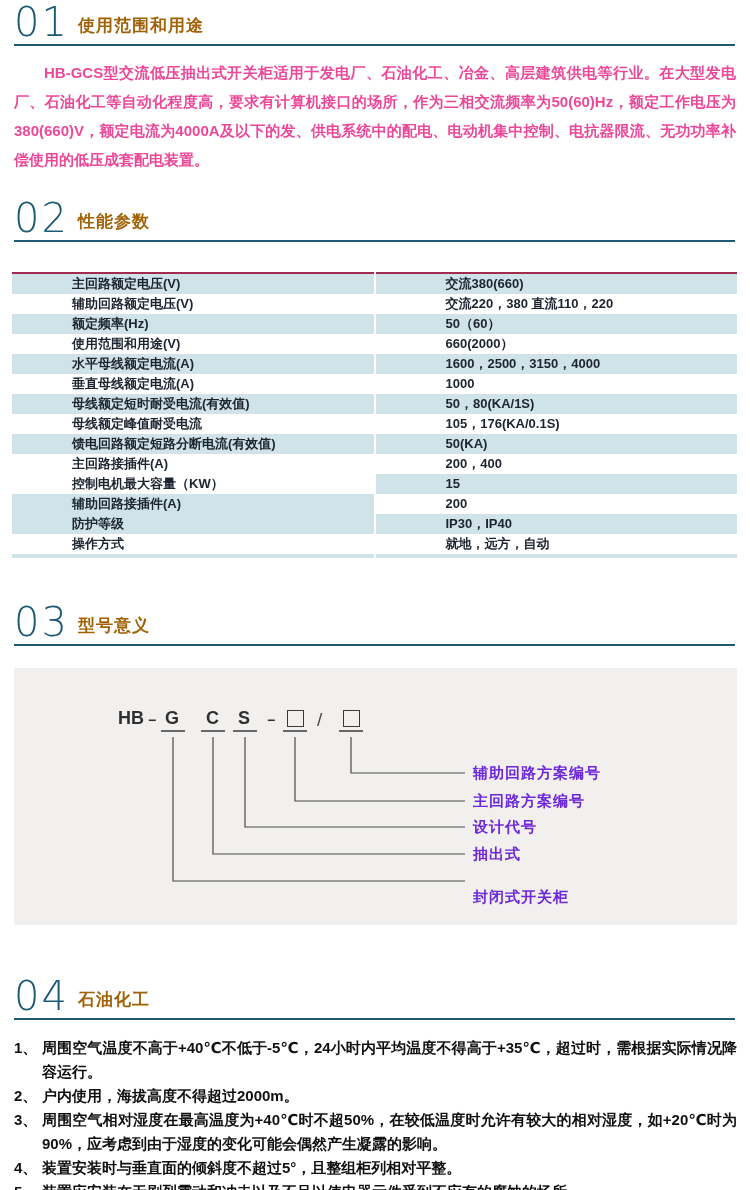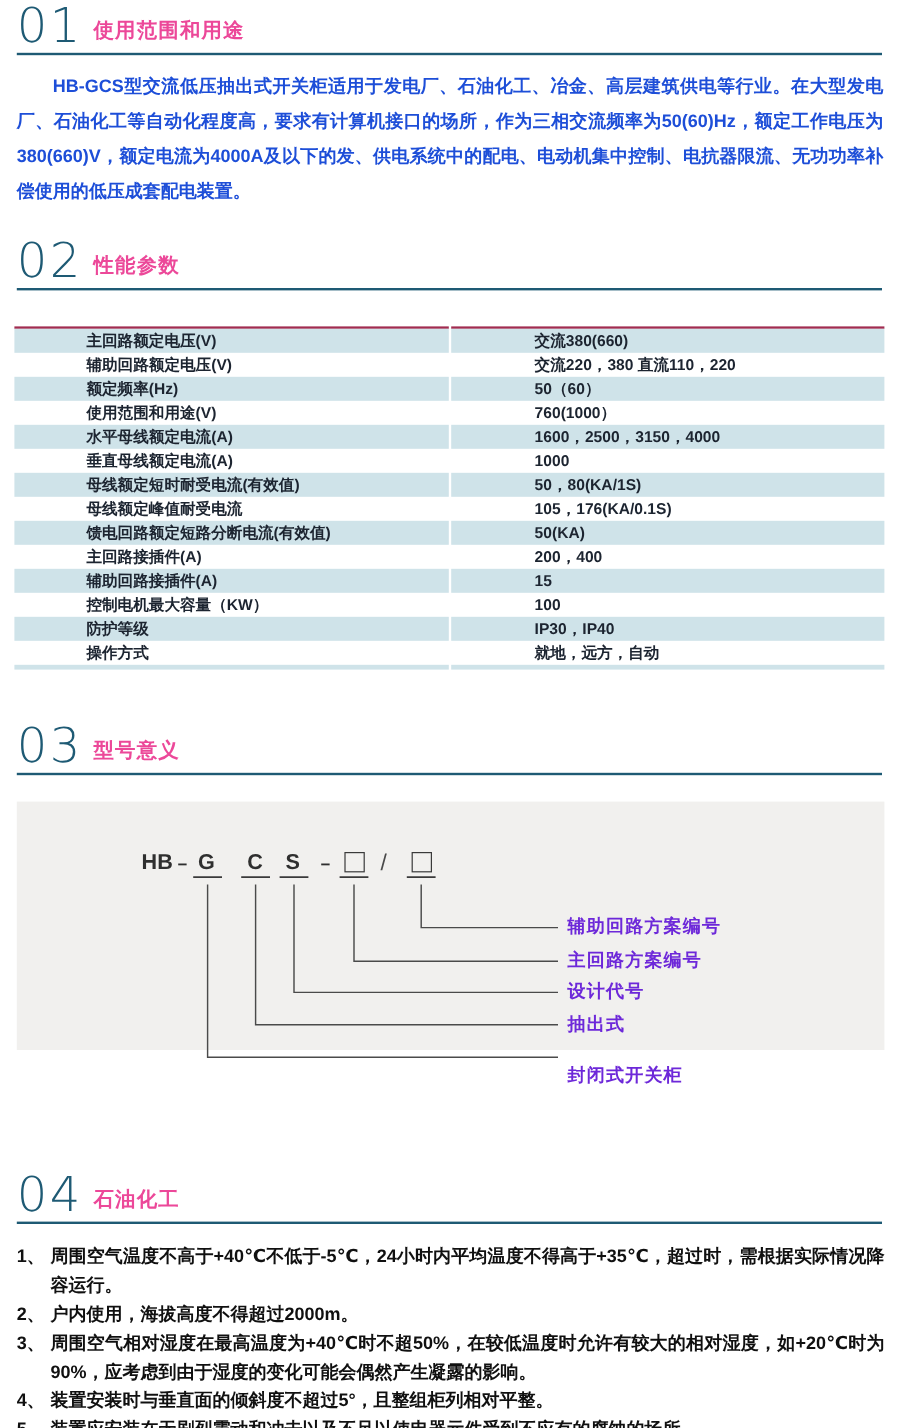--- a/index.html
+++ b/index.html
@@ -12,47 +12,47 @@
   .sec-header{
     position:absolute;left:14px;width:721px;
     display:flex;align-items:flex-end;gap:9px;
     border-bottom:2px solid #1e5a74;padding-bottom:5px;
   }
   .sec-num{
     font-family:"DejaVu Sans",sans-serif;font-weight:200;
     font-size:40px;line-height:34px;color:#1e5a74;letter-spacing:2px;
   }
   .sec-title{
-    font-size:17px;font-weight:700;color:#ec4899;padding-bottom:2px;
+    font-size:17px;font-weight:700;color:#a16207;padding-bottom:2px;
     letter-spacing:1px;
     font-family:Liberation Mono, monospace;
   }
   
   .intro-para{
     position:absolute;left:14px;top:58px;width:722px;
-    font-size:15px;font-weight:700;line-height:29px;color:#1d4ed8;
+    font-size:15px;font-weight:700;line-height:29px;color:#ec4899;
     text-indent:2em;text-align:justify;
   }
   
   .param-table{
     position:absolute;left:12px;top:272px;width:725px;
     display:flex;gap:2px;
   }
   .param-col{flex:1;border-top:2.5px solid #a12c50;}
   .param-cell{
     height:20px;line-height:20px;font-size:13px;font-weight:700;
     color:#1c2430;white-space:nowrap;overflow:hidden;
   }
   .param-col.labels .param-cell{padding-left:60px;}
   .param-col.values .param-cell{padding-left:70px;}
   .param-cell.alt{background:#cfe3e9;}
   .param-endstrip{height:4px;background:#cfe3e9;margin-top:0;}
   
   .model-panel{
-    position:absolute;left:14px;top:668px;width:723px;height:207px;
+    position:absolute;left:14px;top:668px;width:723px;height:257px;
     background:#f1f0ee;
   }
   .model-panel svg{position:absolute;left:0;top:0;}
   .model-part{
     position:absolute;top:40px;font-size:18px;font-weight:700;color:#2f2f2f;
   }
   .model-dash{font-size:14px;top:44px;font-weight:700;color:#2f2f2f;}
   .model-slash{font-size:19px;font-weight:400;color:#4a4a4a;top:41px;}
   .model-box{
     position:absolute;top:42px;width:15px;height:15px;
@@ -91,39 +91,39 @@
     <div class="param-cell alt">主回路额定电压(V)</div>
     <div class="param-cell">辅助回路额定电压(V)</div>
     <div class="param-cell alt">额定频率(Hz)</div>
     <div class="param-cell">使用范围和用途(V)</div>
     <div class="param-cell alt">水平母线额定电流(A)</div>
     <div class="param-cell">垂直母线额定电流(A)</div>
     <div class="param-cell alt">母线额定短时耐受电流(有效值)</div>
     <div class="param-cell">母线额定峰值耐受电流</div>
     <div class="param-cell alt">馈电回路额定短路分断电流(有效值)</div>
     <div class="param-cell">主回路接插件(A)</div>
+    <div class="param-cell">控制电机最大容量（KW）</div>
     <div class="param-cell alt">辅助回路接插件(A)</div>
-    <div class="param-cell">控制电机最大容量（KW）</div>
     <div class="param-cell alt">防护等级</div>
     <div class="param-cell">操作方式</div>
     <div class="param-endstrip"></div>
   </div>
   <div class="param-col values">
     <div class="param-cell alt">交流380(660)</div>
     <div class="param-cell">交流220，380 直流110，220</div>
     <div class="param-cell alt">50（60）</div>
-    <div class="param-cell">760(1000）</div>
+    <div class="param-cell">660(2000）</div>
     <div class="param-cell alt">1600，2500，3150，4000</div>
     <div class="param-cell">1000</div>
     <div class="param-cell alt">50，80(KA/1S)</div>
     <div class="param-cell">105，176(KA/0.1S)</div>
     <div class="param-cell alt">50(KA)</div>
     <div class="param-cell">200，400</div>
     <div class="param-cell alt">15</div>
-    <div class="param-cell">100</div>
+    <div class="param-cell">200</div>
     <div class="param-cell alt">IP30，IP40</div>
     <div class="param-cell">就地，远方，自动</div>
     <div class="param-endstrip"></div>
   </div>
 </div>
 
 <div class="sec-header" style="top:605px;">
   <span class="sec-num">03</span>
   <span class="sec-title">型号意义</span>
 </div>

